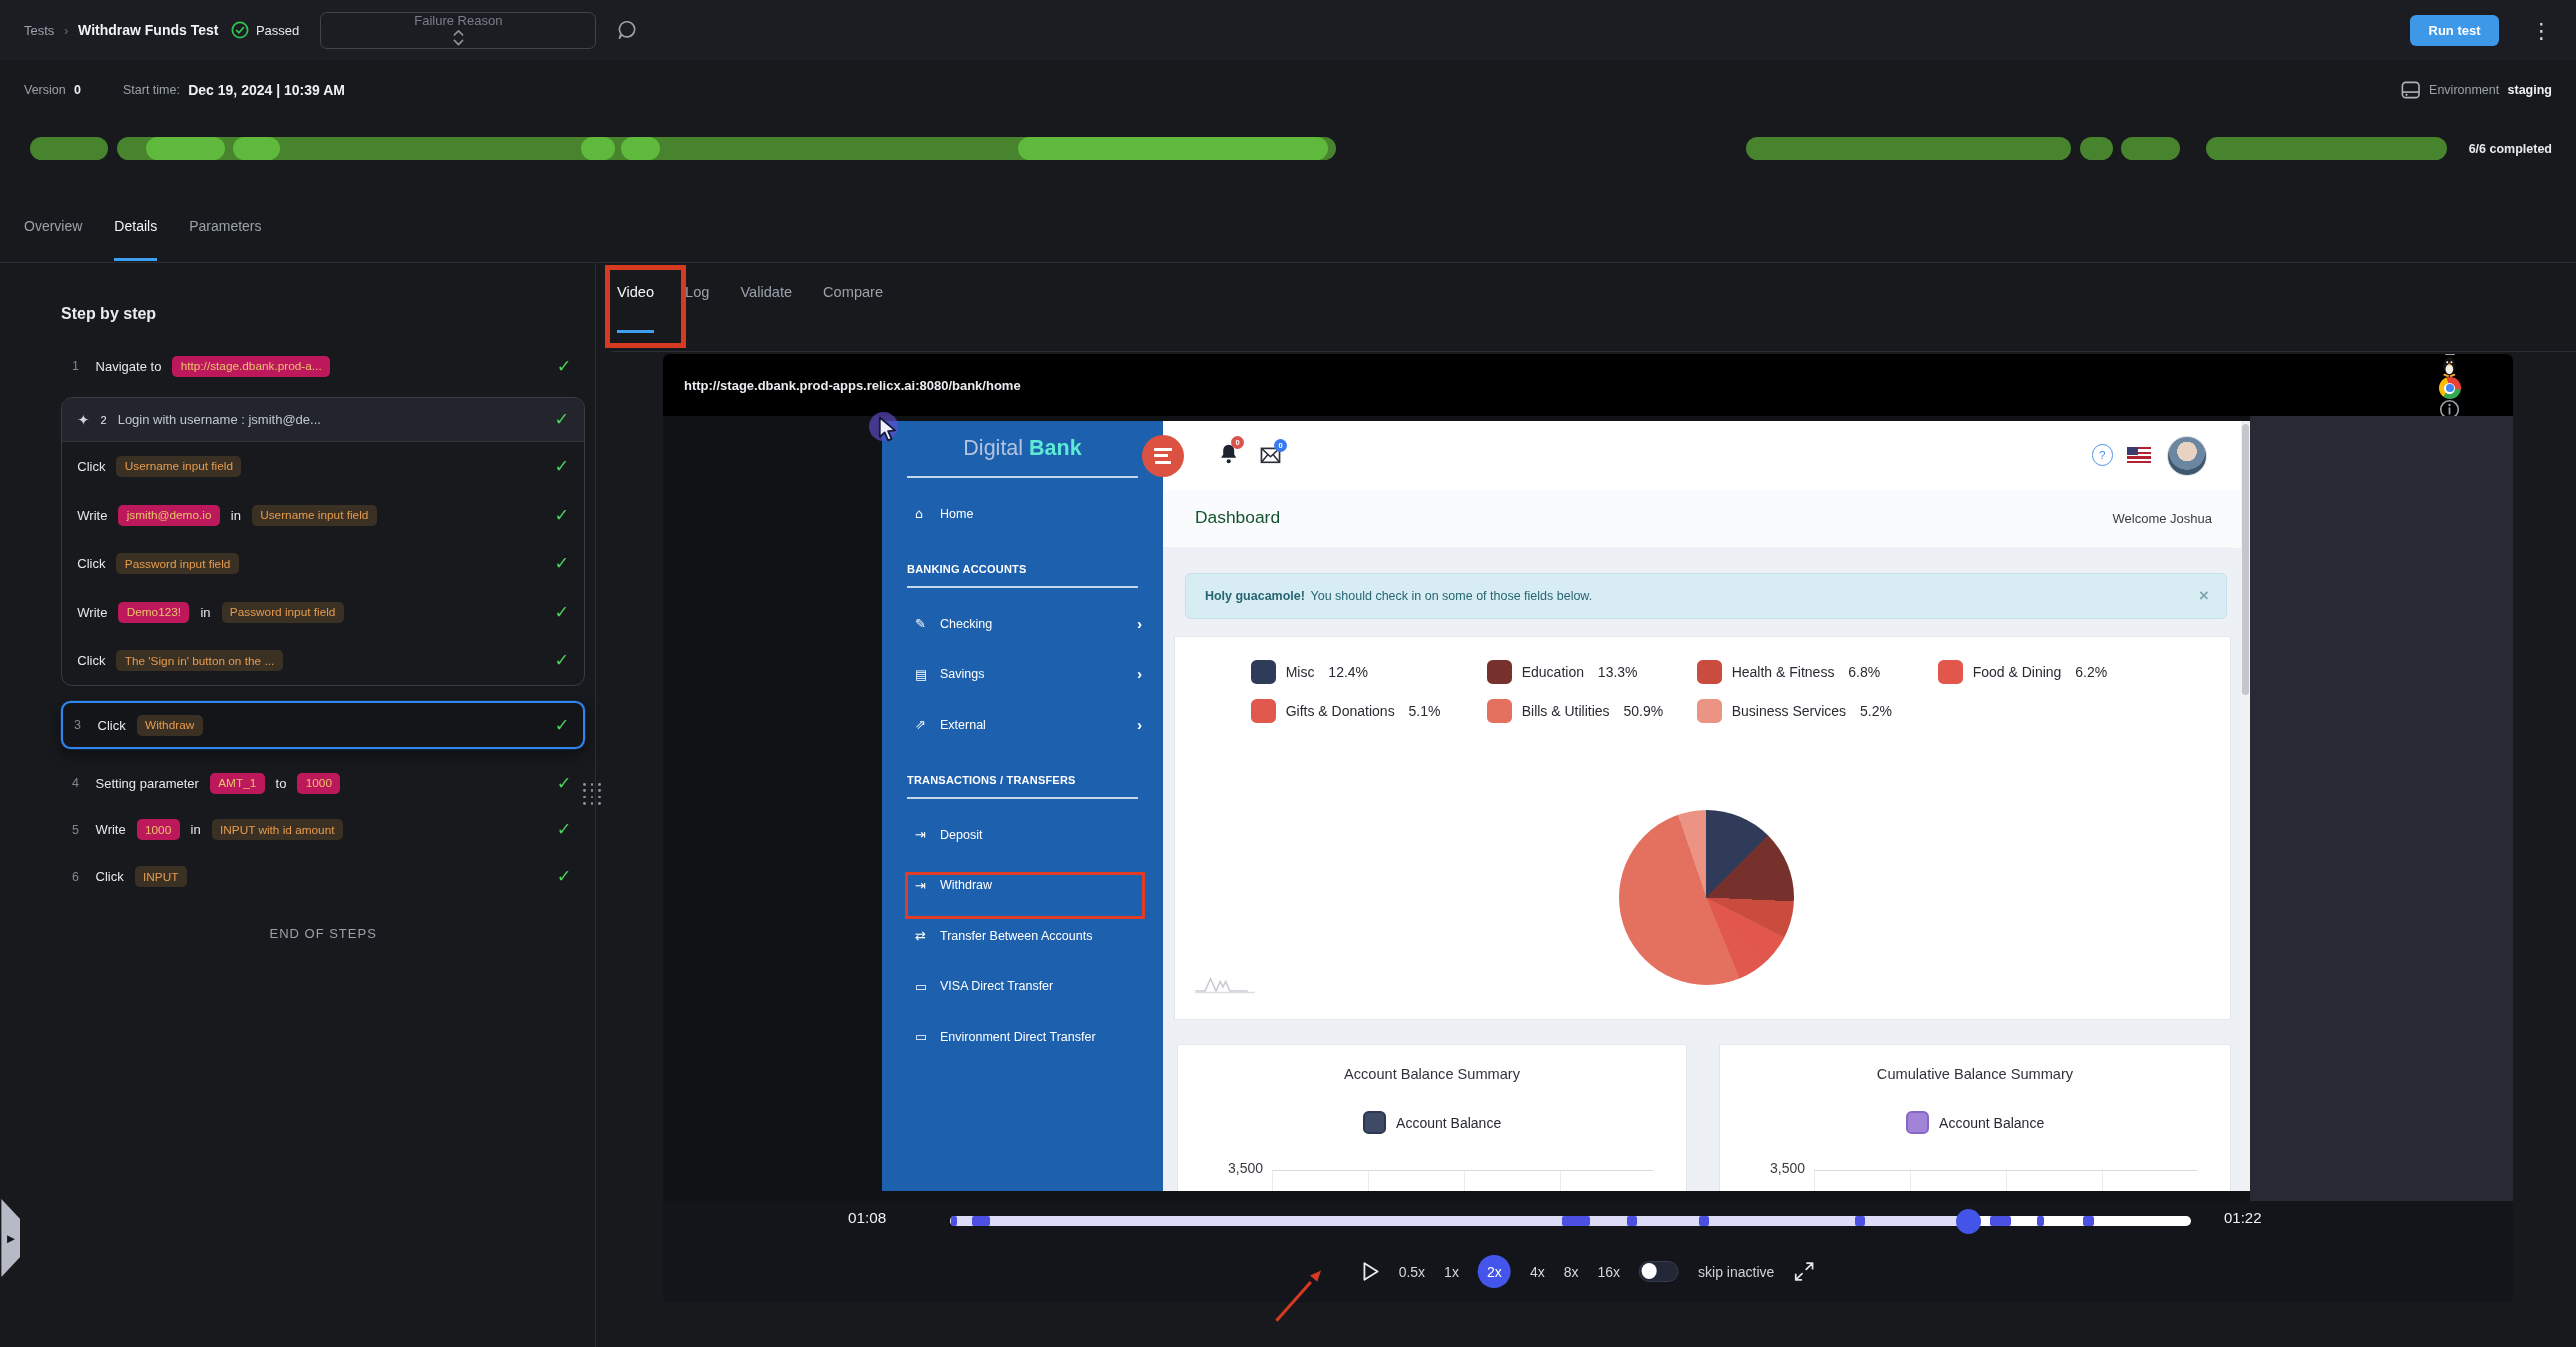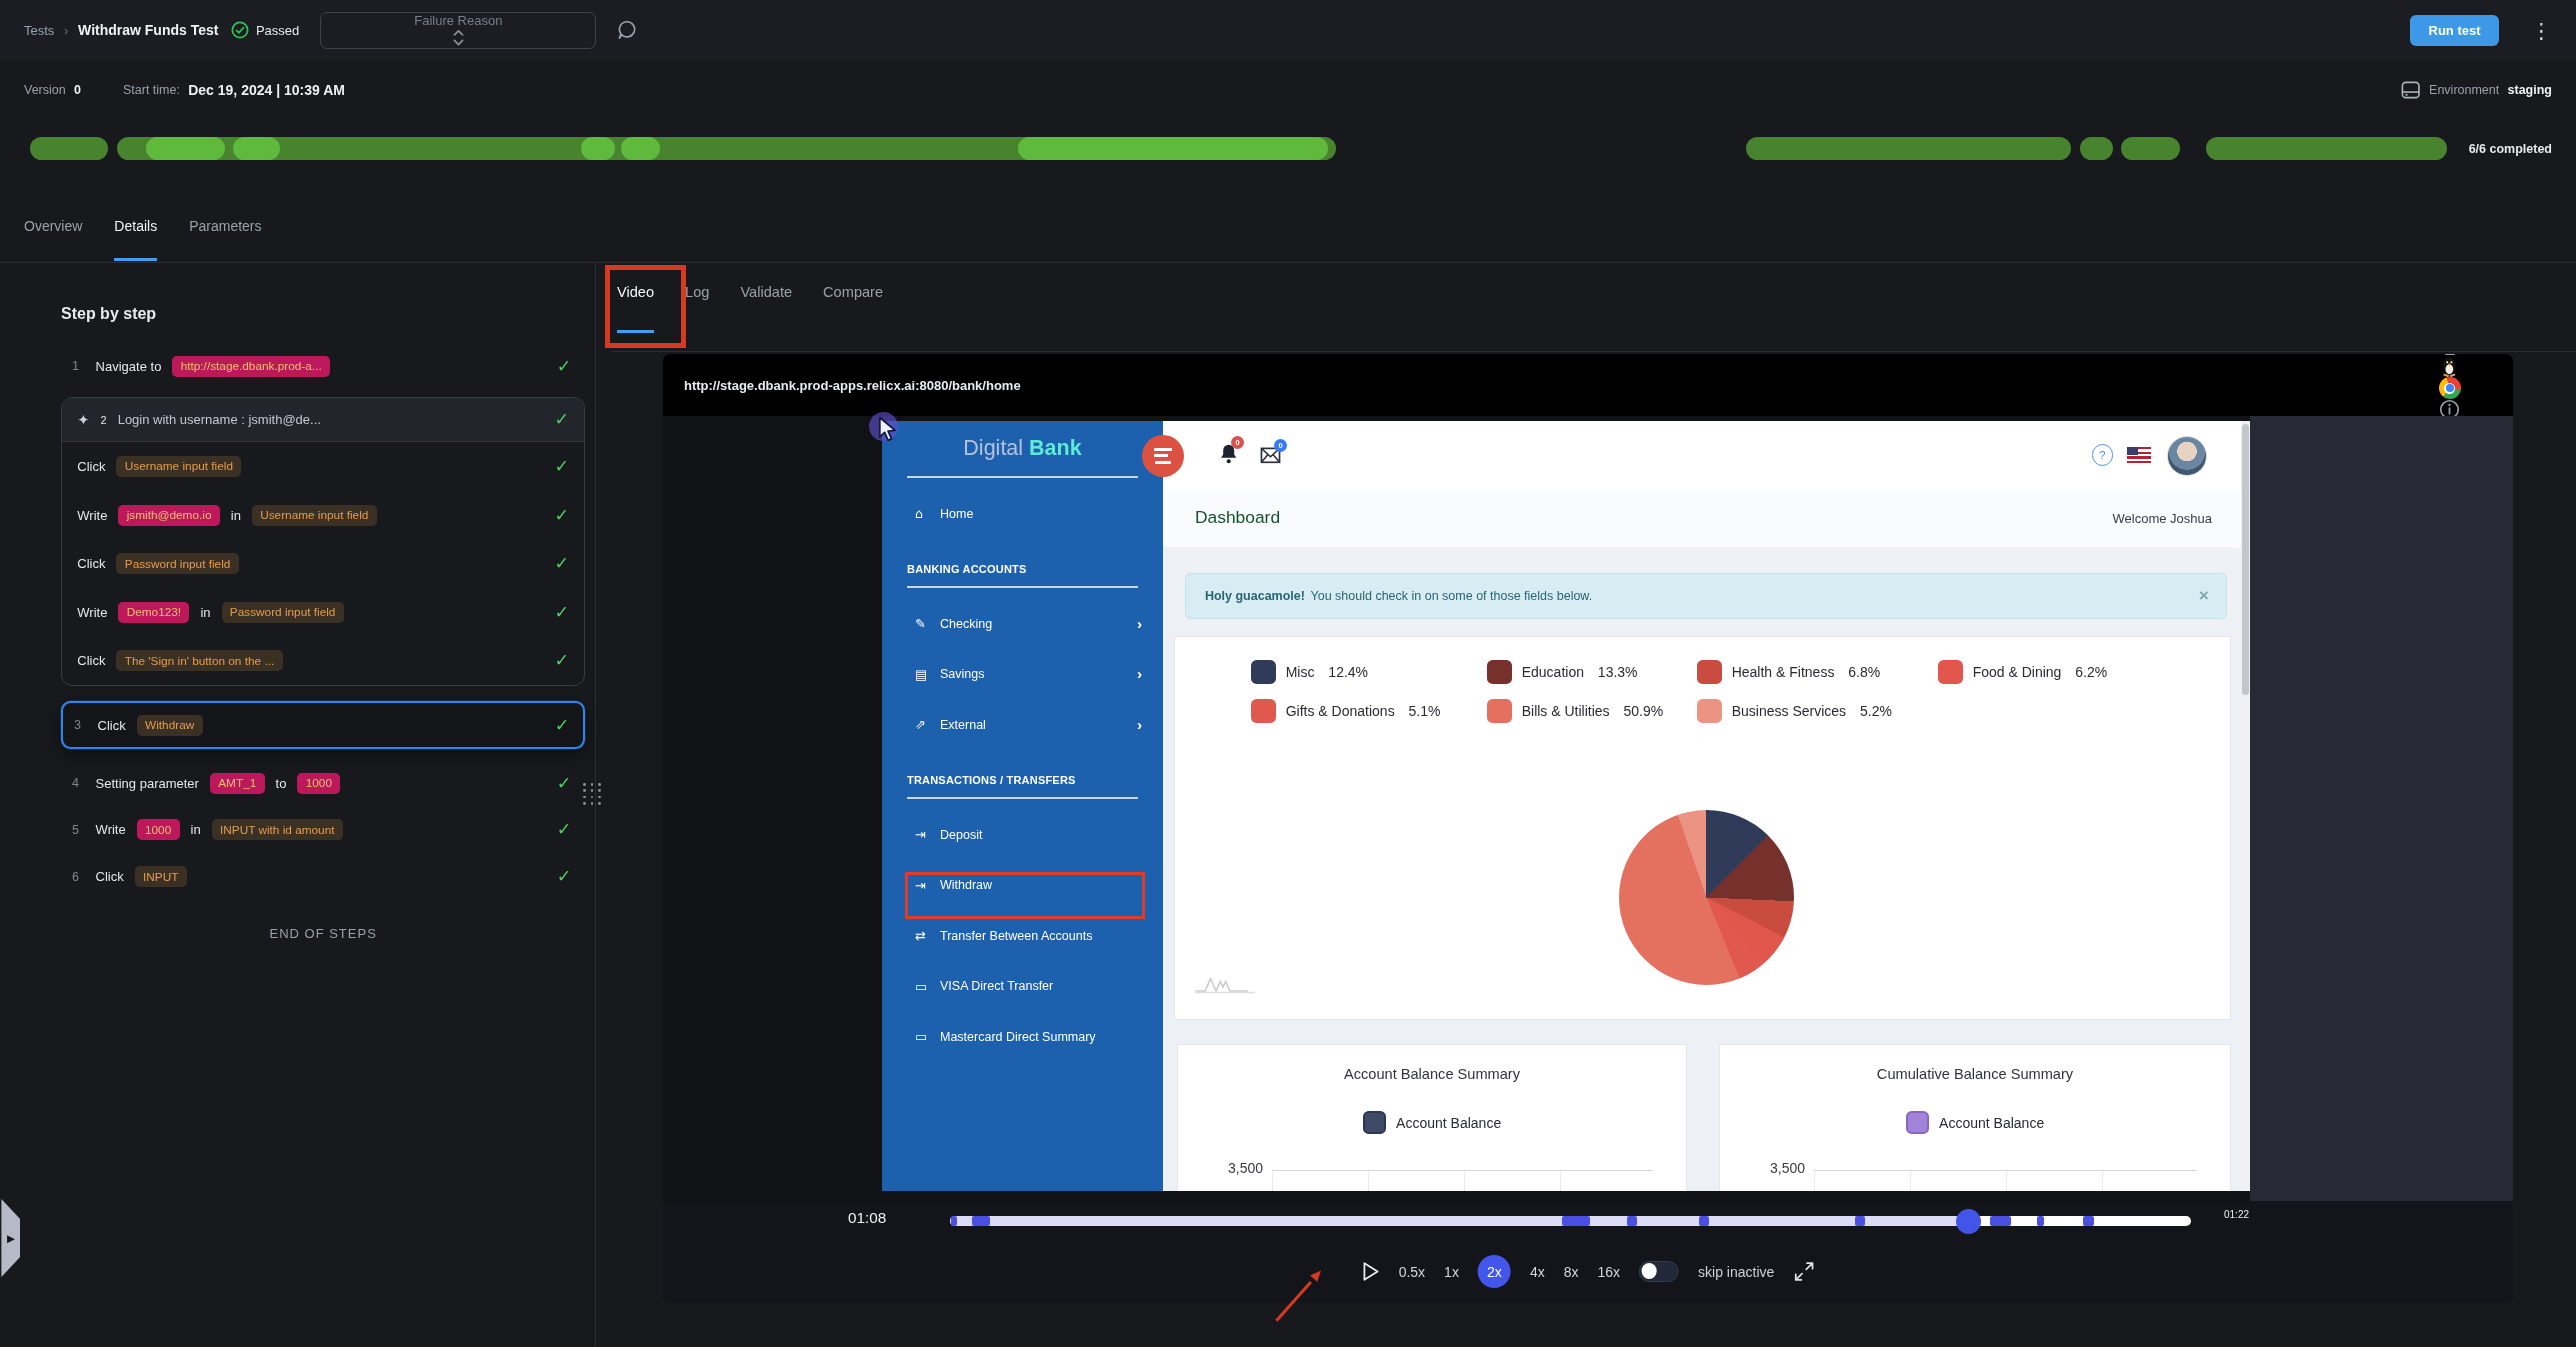--- a/index.html
+++ b/index.html
@@ -131,21 +131,21 @@
   .plot{position:absolute;left:94px;right:33px;top:125px;height:153px;border-top:1.4px solid #d8d9df;background:repeating-linear-gradient(to right,#e9e9ef 0 1.4px,transparent 1.4px 96px);}
   #app-scrollbar{position:absolute;right:0;top:0;width:9px;height:770px;background:#f1f1f3;}
   #app-scroll-thumb{position:absolute;left:0.7px;top:2.8px;width:7.6px;height:271px;background:#c3c6cb;border-radius:4.2px;}
   #cursor-wrap{position:absolute;left:206px;top:-4.2px;width:42px;height:42px;z-index:50;}
   #cursor-halo{position:absolute;left:0;top:0;width:29px;height:29px;border-radius:50%;background:rgba(94,78,205,.65);}
   #sparkline{position:absolute;left:19.4px;bottom:25px;}
 
   
   #controls{position:absolute;top:847px;left:0;right:0;height:102px;background:#14151a;}
   #time-cur{position:absolute;left:185px;top:8.3px;font-size:15.3px;color:#f0f1f3;}
-  #time-total{position:absolute;left:1561px;top:8.3px;font-size:10px;color:#f0f1f3;}
+  #time-total{position:absolute;left:1561px;top:8.3px;font-size:15px;color:#f0f1f3;}
   #track{position:absolute;left:287px;top:15.3px;width:1241px;height:9.7px;border-radius:4.9px;background:#ffffff;}
   #track-played{position:absolute;left:0;top:0;height:9.7px;border-radius:4.9px 0 0 4.9px;background:#dcdcf6;}
   .marker{position:absolute;top:0;height:9.7px;background:#4b4fe2;border-radius:2.1px;}
   #playhead{position:absolute;top:-7.6px;width:25px;height:25px;border-radius:50%;background:#4354e8;}
   #speed-row{position:absolute;left:50%;transform:translateX(-50%);top:54px;display:flex;align-items:center;gap:19px;}
   .speed{font-size:14px;color:#d3d7dd;}
   .speed.active{width:33px;height:33px;border-radius:50%;background:#4355eb;color:#fff;display:flex;align-items:center;justify-content:center;}
   #toggle{width:40px;height:21px;border-radius:10.4px;background:#232839;border:1.4px solid #343b4a;position:relative;box-sizing:border-box;}
   #toggle i{position:absolute;left:1.4px;top:1.4px;width:15.3px;height:15.3px;border-radius:50%;background:#fff;}
   #skip-label{font-size:14px;color:#ced2d8;}
@@ -405,21 +405,21 @@
               <div class="nav-item">
                 <span class="nav-icon">⇄</span>
                 <span>Transfer Between Accounts</span>
               </div>
               <div class="nav-item">
                 <span class="nav-icon">▭</span>
                 <span>VISA Direct Transfer</span>
               </div>
               <div class="nav-item">
                 <span class="nav-icon">▭</span>
-                <span>Mastercard Direct Summary</span>
+                <span>Environment Direct Transfer</span>
               </div>
             </div>
           <div id="anno-withdraw"></div>
         </div>
         <div id="hamburger">
             <i></i>
             <i></i>
             <i></i>
           </div>
 

